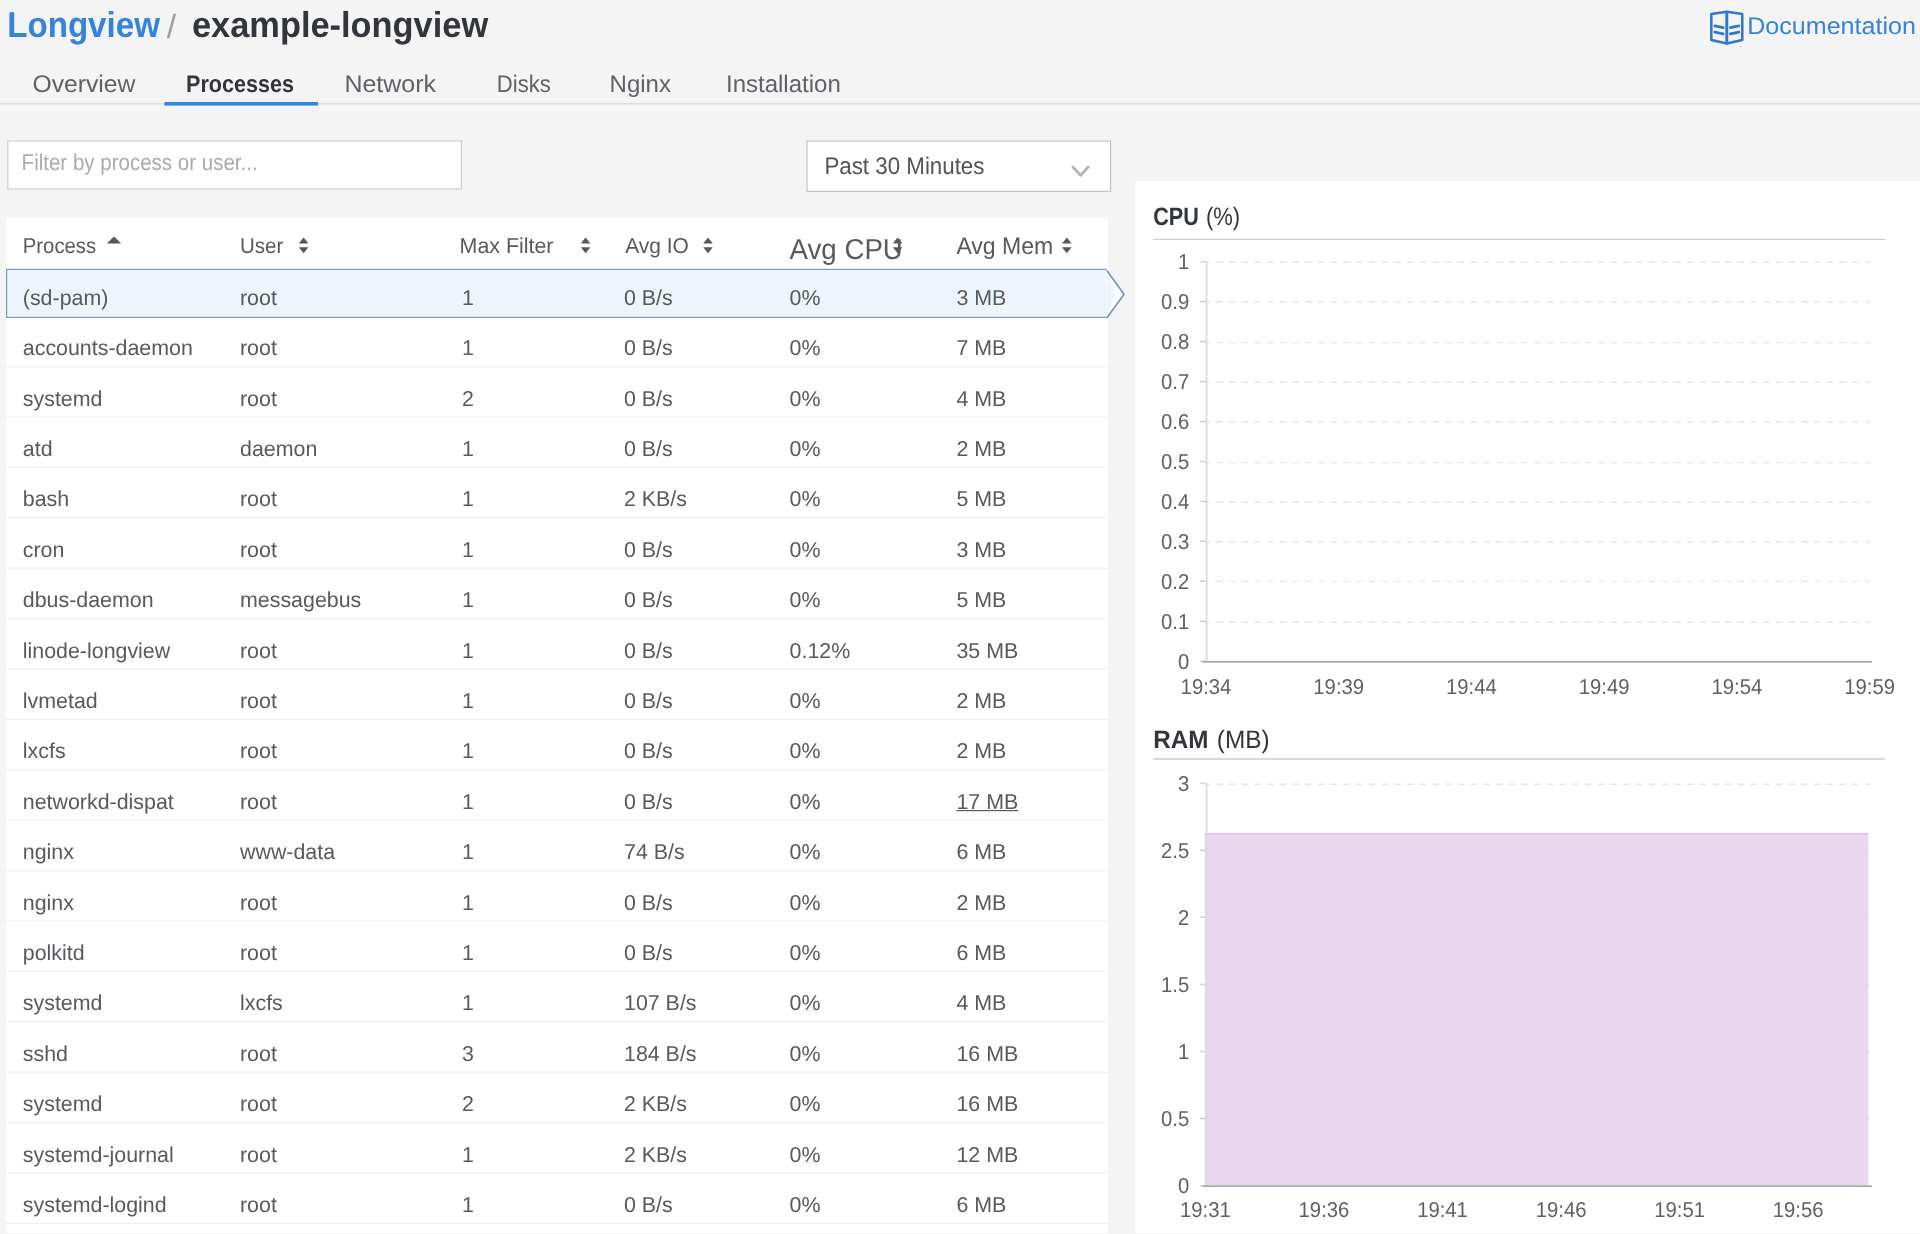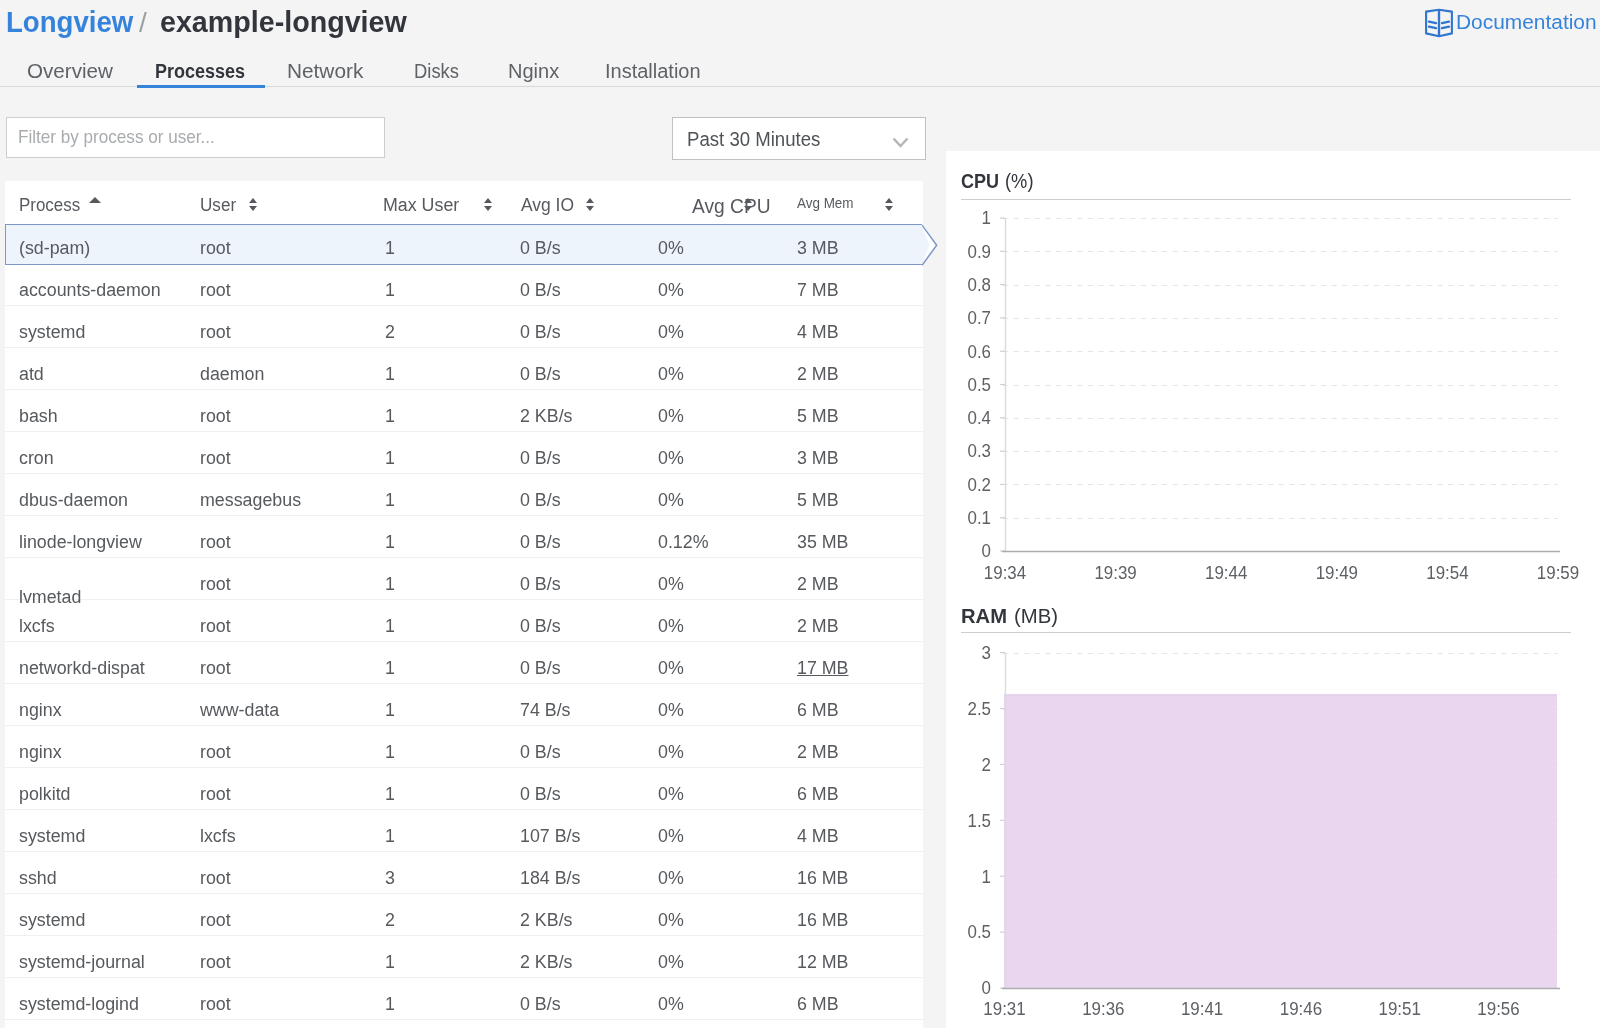--- a/index.html
+++ b/index.html
@@ -35,30 +35,30 @@
 <div class="abs" style="left:687px;top:128px;font-size:20px;color:#4f5357;"><span class="sx" style="transform:scaleX(0.93);">Past 30 Minutes</span></div>
 <svg class="abs" style="left:892px;top:137px;" width="18" height="12" viewBox="0 0 18 12" fill="none">
       <path d="M1.5,1.5 L8.5,9 L15.5,1.5" stroke="#b3b5b7" stroke-width="2.4"></path>
     </svg>
 <div class="abs" style="left:5px;top:181px;width:918px;height:847px;background:#fff;"></div>
 <div class="abs" style="left:19px;top:194.7px;font-size:18px;color:#565a5e;"><span class="sx" style="transform:scaleX(0.94);">Process</span></div>
 <div class="abs" style="left:88.5px;top:197.4px;width:0;height:0;border-left:6.3px solid transparent;border-right:6.3px solid transparent;border-bottom:6px solid #55585c;"></div>
 <div class="abs" style="left:200px;top:194.7px;font-size:18px;color:#565a5e;"><span class="sx" style="transform:scaleX(0.95);">User</span></div>
 <div class="abs" style="left:249px;top:198.3px;width:0;height:0;border-left:4px solid transparent;border-right:4px solid transparent;border-bottom:5.5px solid #55585c;"></div>
 <div class="abs" style="left:249px;top:206.4px;width:0;height:0;border-left:4px solid transparent;border-right:4px solid transparent;border-top:5.5px solid #55585c;"></div>
-<div class="abs" style="left:382.5px;top:194.7px;font-size:18px;color:#565a5e;"><span class="sx" style="transform:scaleX(0.99);">Max User</span></div>
+<div class="abs" style="left:382.5px;top:194.7px;font-size:18px;color:#565a5e;"><span class="sx" style="transform:scaleX(0.99);">Max Filter</span></div>
 <div class="abs" style="left:484px;top:198.3px;width:0;height:0;border-left:4px solid transparent;border-right:4px solid transparent;border-bottom:5.5px solid #55585c;"></div>
 <div class="abs" style="left:484px;top:206.4px;width:0;height:0;border-left:4px solid transparent;border-right:4px solid transparent;border-top:5.5px solid #55585c;"></div>
 <div class="abs" style="left:520.5px;top:194.7px;font-size:18px;color:#565a5e;"><span class="sx" style="transform:scaleX(0.97);">Avg IO</span></div>
 <div class="abs" style="left:586px;top:198.3px;width:0;height:0;border-left:4px solid transparent;border-right:4px solid transparent;border-bottom:5.5px solid #55585c;"></div>
 <div class="abs" style="left:586px;top:206.4px;width:0;height:0;border-left:4px solid transparent;border-right:4px solid transparent;border-top:5.5px solid #55585c;"></div>
-<div class="abs" style="left:692px;top:194.7px;font-size:20px;color:#565a5e;"><span class="sx" style="transform:scaleX(0.96);">Avg CPU</span></div>
+<div class="abs" style="left:658px;top:194.7px;font-size:24px;color:#565a5e;"><span class="sx" style="transform:scaleX(0.96);">Avg CPU</span></div>
 <div class="abs" style="left:744px;top:198.3px;width:0;height:0;border-left:4px solid transparent;border-right:4px solid transparent;border-bottom:5.5px solid #55585c;"></div>
 <div class="abs" style="left:744px;top:206.4px;width:0;height:0;border-left:4px solid transparent;border-right:4px solid transparent;border-top:5.5px solid #55585c;"></div>
-<div class="abs" style="left:797px;top:194.7px;font-size:14px;color:#565a5e;"><span class="sx" style="transform:scaleX(0.96);">Avg Mem</span></div>
+<div class="abs" style="left:797px;top:194.7px;font-size:20px;color:#565a5e;"><span class="sx" style="transform:scaleX(0.96);">Avg Mem</span></div>
 <div class="abs" style="left:885px;top:198.3px;width:0;height:0;border-left:4px solid transparent;border-right:4px solid transparent;border-bottom:5.5px solid #55585c;"></div>
 <div class="abs" style="left:885px;top:206.4px;width:0;height:0;border-left:4px solid transparent;border-right:4px solid transparent;border-top:5.5px solid #55585c;"></div>
 <div class="abs" style="left:5px;top:224px;width:916.5px;height:41px;background:#eef4fb;border:1.5px solid #7e97c8;border-right:none;box-sizing:border-box;"></div>
 <svg class="abs" style="left:921.5px;top:223.7px;" width="19" height="43" viewBox="0 0 19 43">
       <path d="M0,1.1 L14.7,21.2 L0,41.3" fill="#ffffff" stroke="#7e97c8" stroke-width="1.5"></path>
       <path d="M0,2.2 L7.5,21.2 L0,40.2 Z" fill="#eef4fb"></path>
     </svg>
 <div class="abs" style="left:19px;top:238.0px;font-size:18px;color:#56595d;"><span class="sx" style="transform:scaleX(0.99);">(sd-pam)</span></div>
 <div class="abs" style="left:200px;top:238.0px;font-size:18px;color:#56595d;"><span class="sx" style="transform:scaleX(0.99);">root</span></div>
 <div class="abs" style="left:385px;top:238.0px;font-size:18px;color:#56595d;"><span class="sx" style="transform:scaleX(0.99);">1</span></div>
@@ -108,21 +108,21 @@
 <div class="abs" style="left:658px;top:490.0px;font-size:18px;color:#56595d;"><span class="sx" style="transform:scaleX(0.99);">0%</span></div>
 <div class="abs" style="left:797px;top:490.0px;font-size:18px;color:#56595d;"><span class="sx" style="transform:scaleX(0.99);">5 MB</span></div>
 <div class="abs" style="left:5px;top:557px;width:918px;height:1px;background:#eff0f1;"></div>
 <div class="abs" style="left:19px;top:532.0px;font-size:18px;color:#56595d;"><span class="sx" style="transform:scaleX(0.99);">linode-longview</span></div>
 <div class="abs" style="left:200px;top:532.0px;font-size:18px;color:#56595d;"><span class="sx" style="transform:scaleX(0.99);">root</span></div>
 <div class="abs" style="left:385px;top:532.0px;font-size:18px;color:#56595d;"><span class="sx" style="transform:scaleX(0.99);">1</span></div>
 <div class="abs" style="left:520px;top:532.0px;font-size:18px;color:#56595d;"><span class="sx" style="transform:scaleX(0.99);">0 B/s</span></div>
 <div class="abs" style="left:658px;top:532.0px;font-size:18px;color:#56595d;"><span class="sx" style="transform:scaleX(0.99);">0.12%</span></div>
 <div class="abs" style="left:797px;top:532.0px;font-size:18px;color:#56595d;"><span class="sx" style="transform:scaleX(0.99);">35 MB</span></div>
 <div class="abs" style="left:5px;top:599px;width:918px;height:1px;background:#eff0f1;"></div>
-<div class="abs" style="left:19px;top:574.0px;font-size:18px;color:#56595d;"><span class="sx" style="transform:scaleX(0.99);margin-top:13px;">lvmetad</span></div>
+<div class="abs" style="left:19px;top:574.0px;font-size:18px;color:#56595d;"><span class="sx" style="transform:scaleX(0.99);">lvmetad</span></div>
 <div class="abs" style="left:200px;top:574.0px;font-size:18px;color:#56595d;"><span class="sx" style="transform:scaleX(0.99);">root</span></div>
 <div class="abs" style="left:385px;top:574.0px;font-size:18px;color:#56595d;"><span class="sx" style="transform:scaleX(0.99);">1</span></div>
 <div class="abs" style="left:520px;top:574.0px;font-size:18px;color:#56595d;"><span class="sx" style="transform:scaleX(0.99);">0 B/s</span></div>
 <div class="abs" style="left:658px;top:574.0px;font-size:18px;color:#56595d;"><span class="sx" style="transform:scaleX(0.99);">0%</span></div>
 <div class="abs" style="left:797px;top:574.0px;font-size:18px;color:#56595d;"><span class="sx" style="transform:scaleX(0.99);">2 MB</span></div>
 <div class="abs" style="left:5px;top:641px;width:918px;height:1px;background:#eff0f1;"></div>
 <div class="abs" style="left:19px;top:616.0px;font-size:18px;color:#56595d;"><span class="sx" style="transform:scaleX(0.99);">lxcfs</span></div>
 <div class="abs" style="left:200px;top:616.0px;font-size:18px;color:#56595d;"><span class="sx" style="transform:scaleX(0.99);">root</span></div>
 <div class="abs" style="left:385px;top:616.0px;font-size:18px;color:#56595d;"><span class="sx" style="transform:scaleX(0.99);">1</span></div>
 <div class="abs" style="left:520px;top:616.0px;font-size:18px;color:#56595d;"><span class="sx" style="transform:scaleX(0.99);">0 B/s</span></div>

